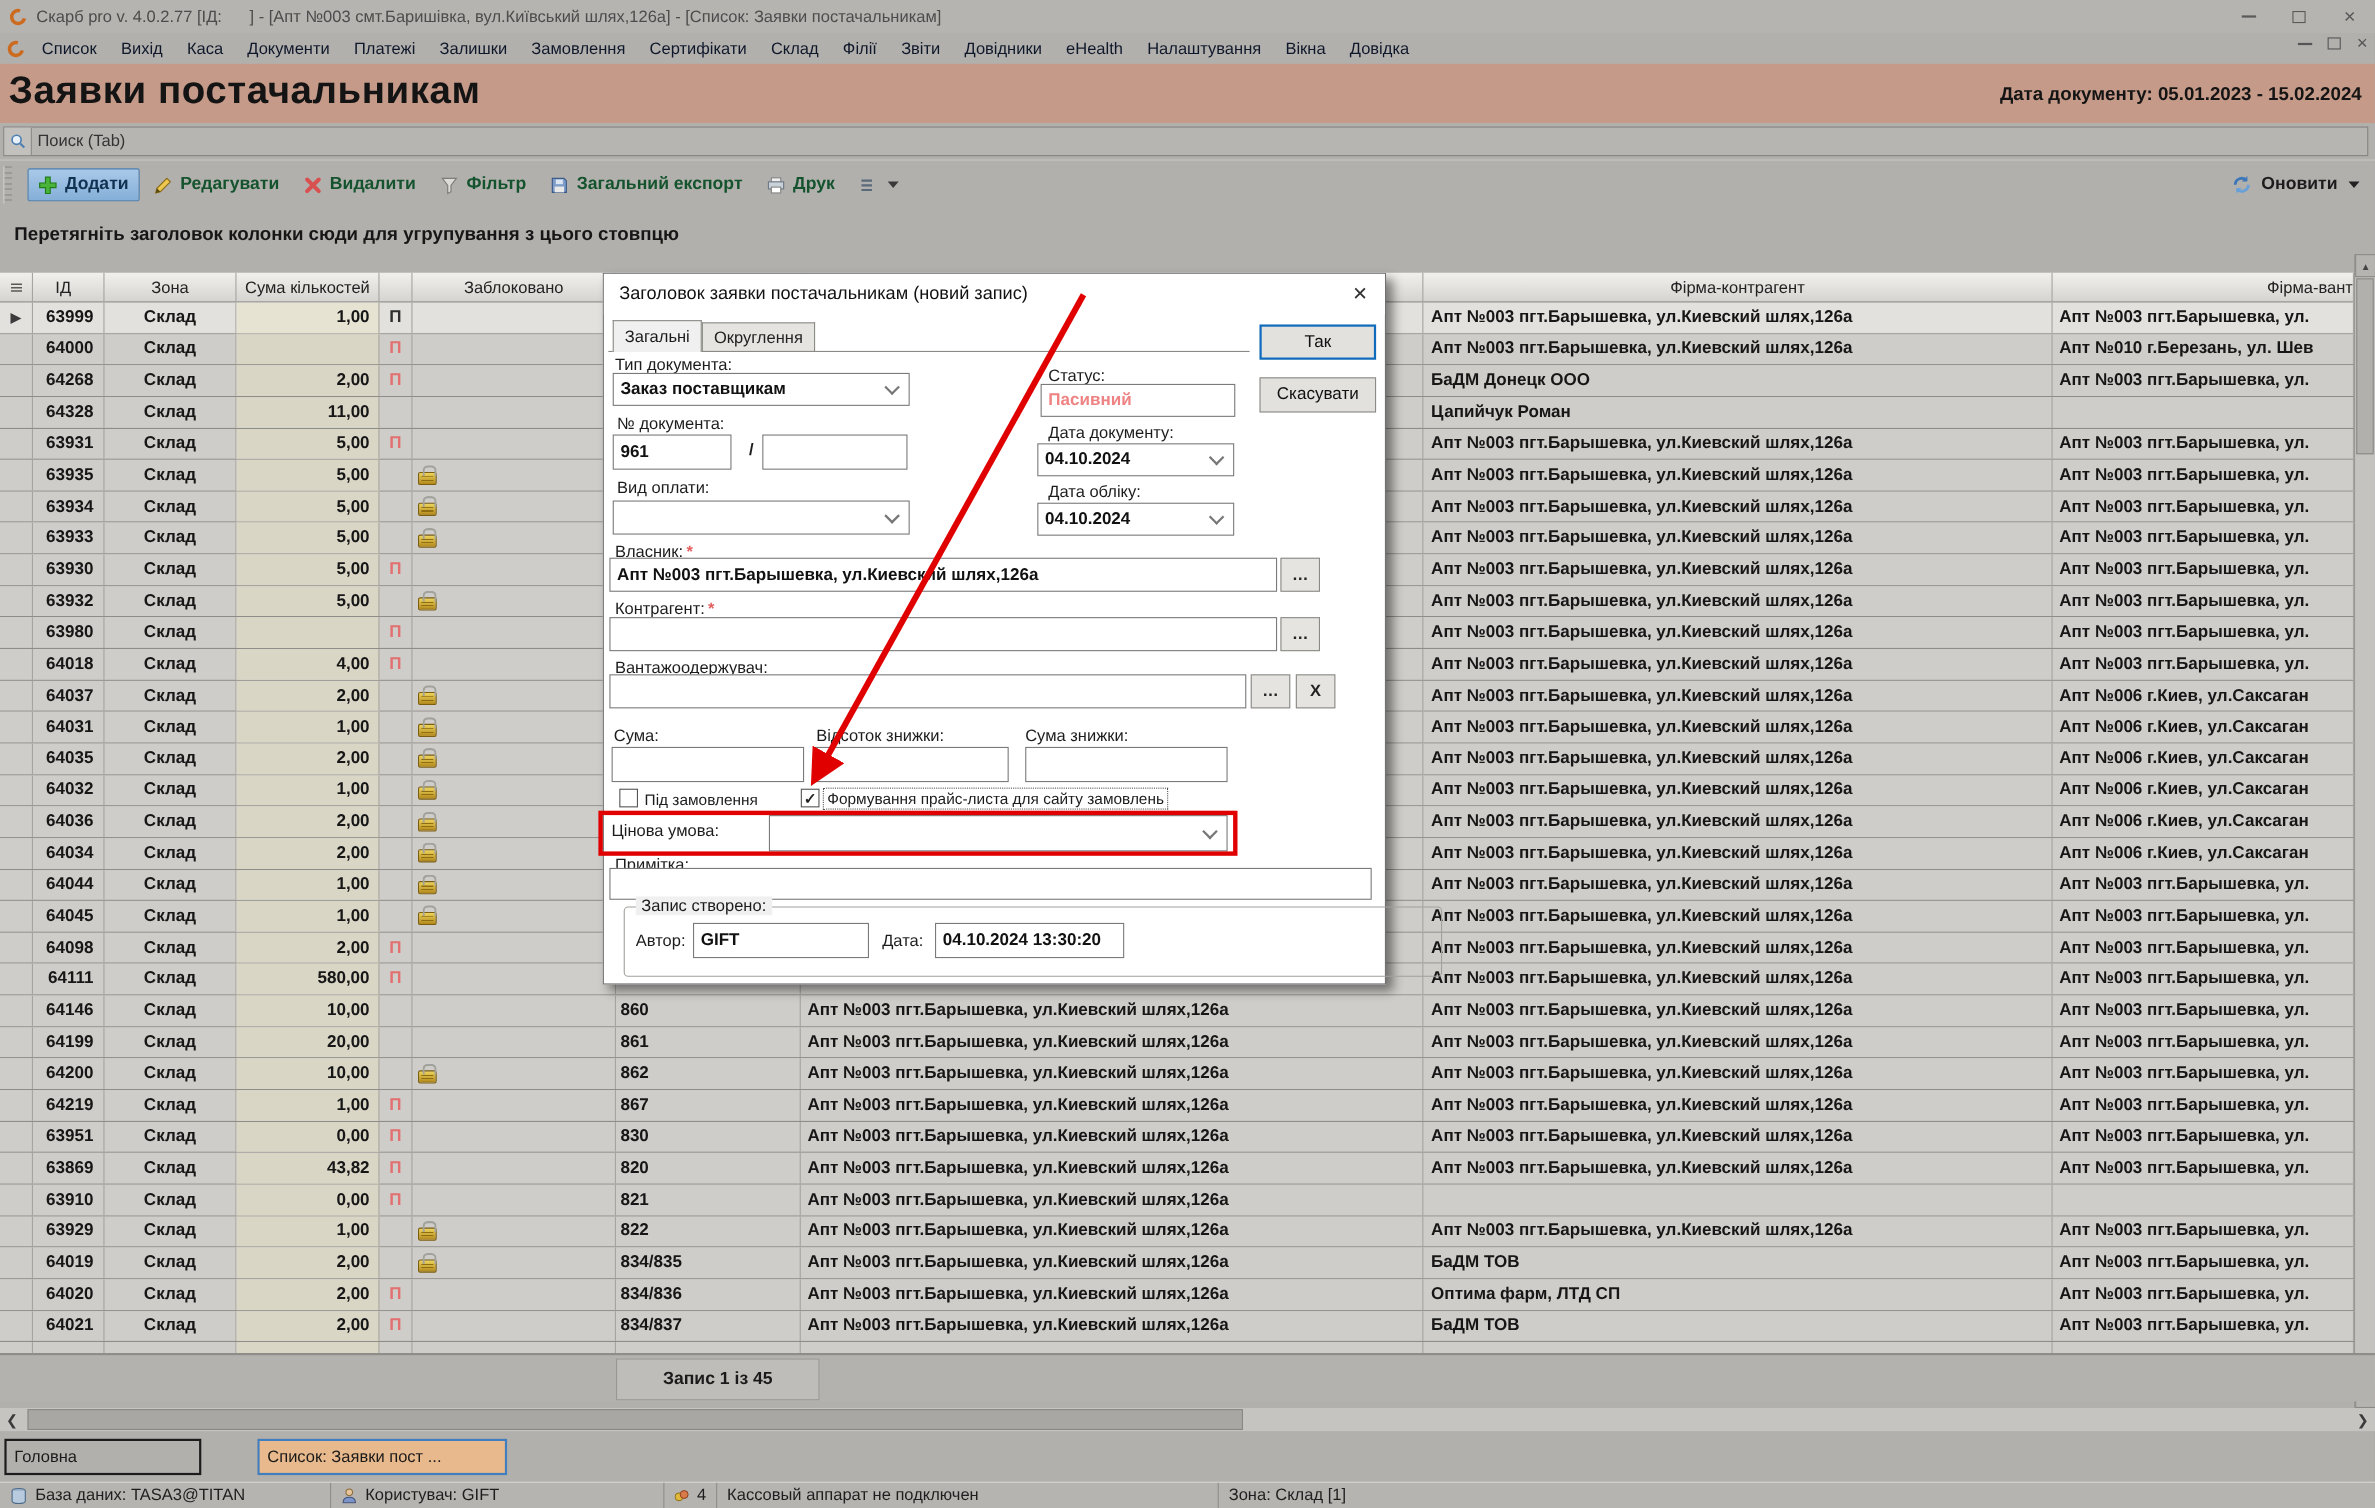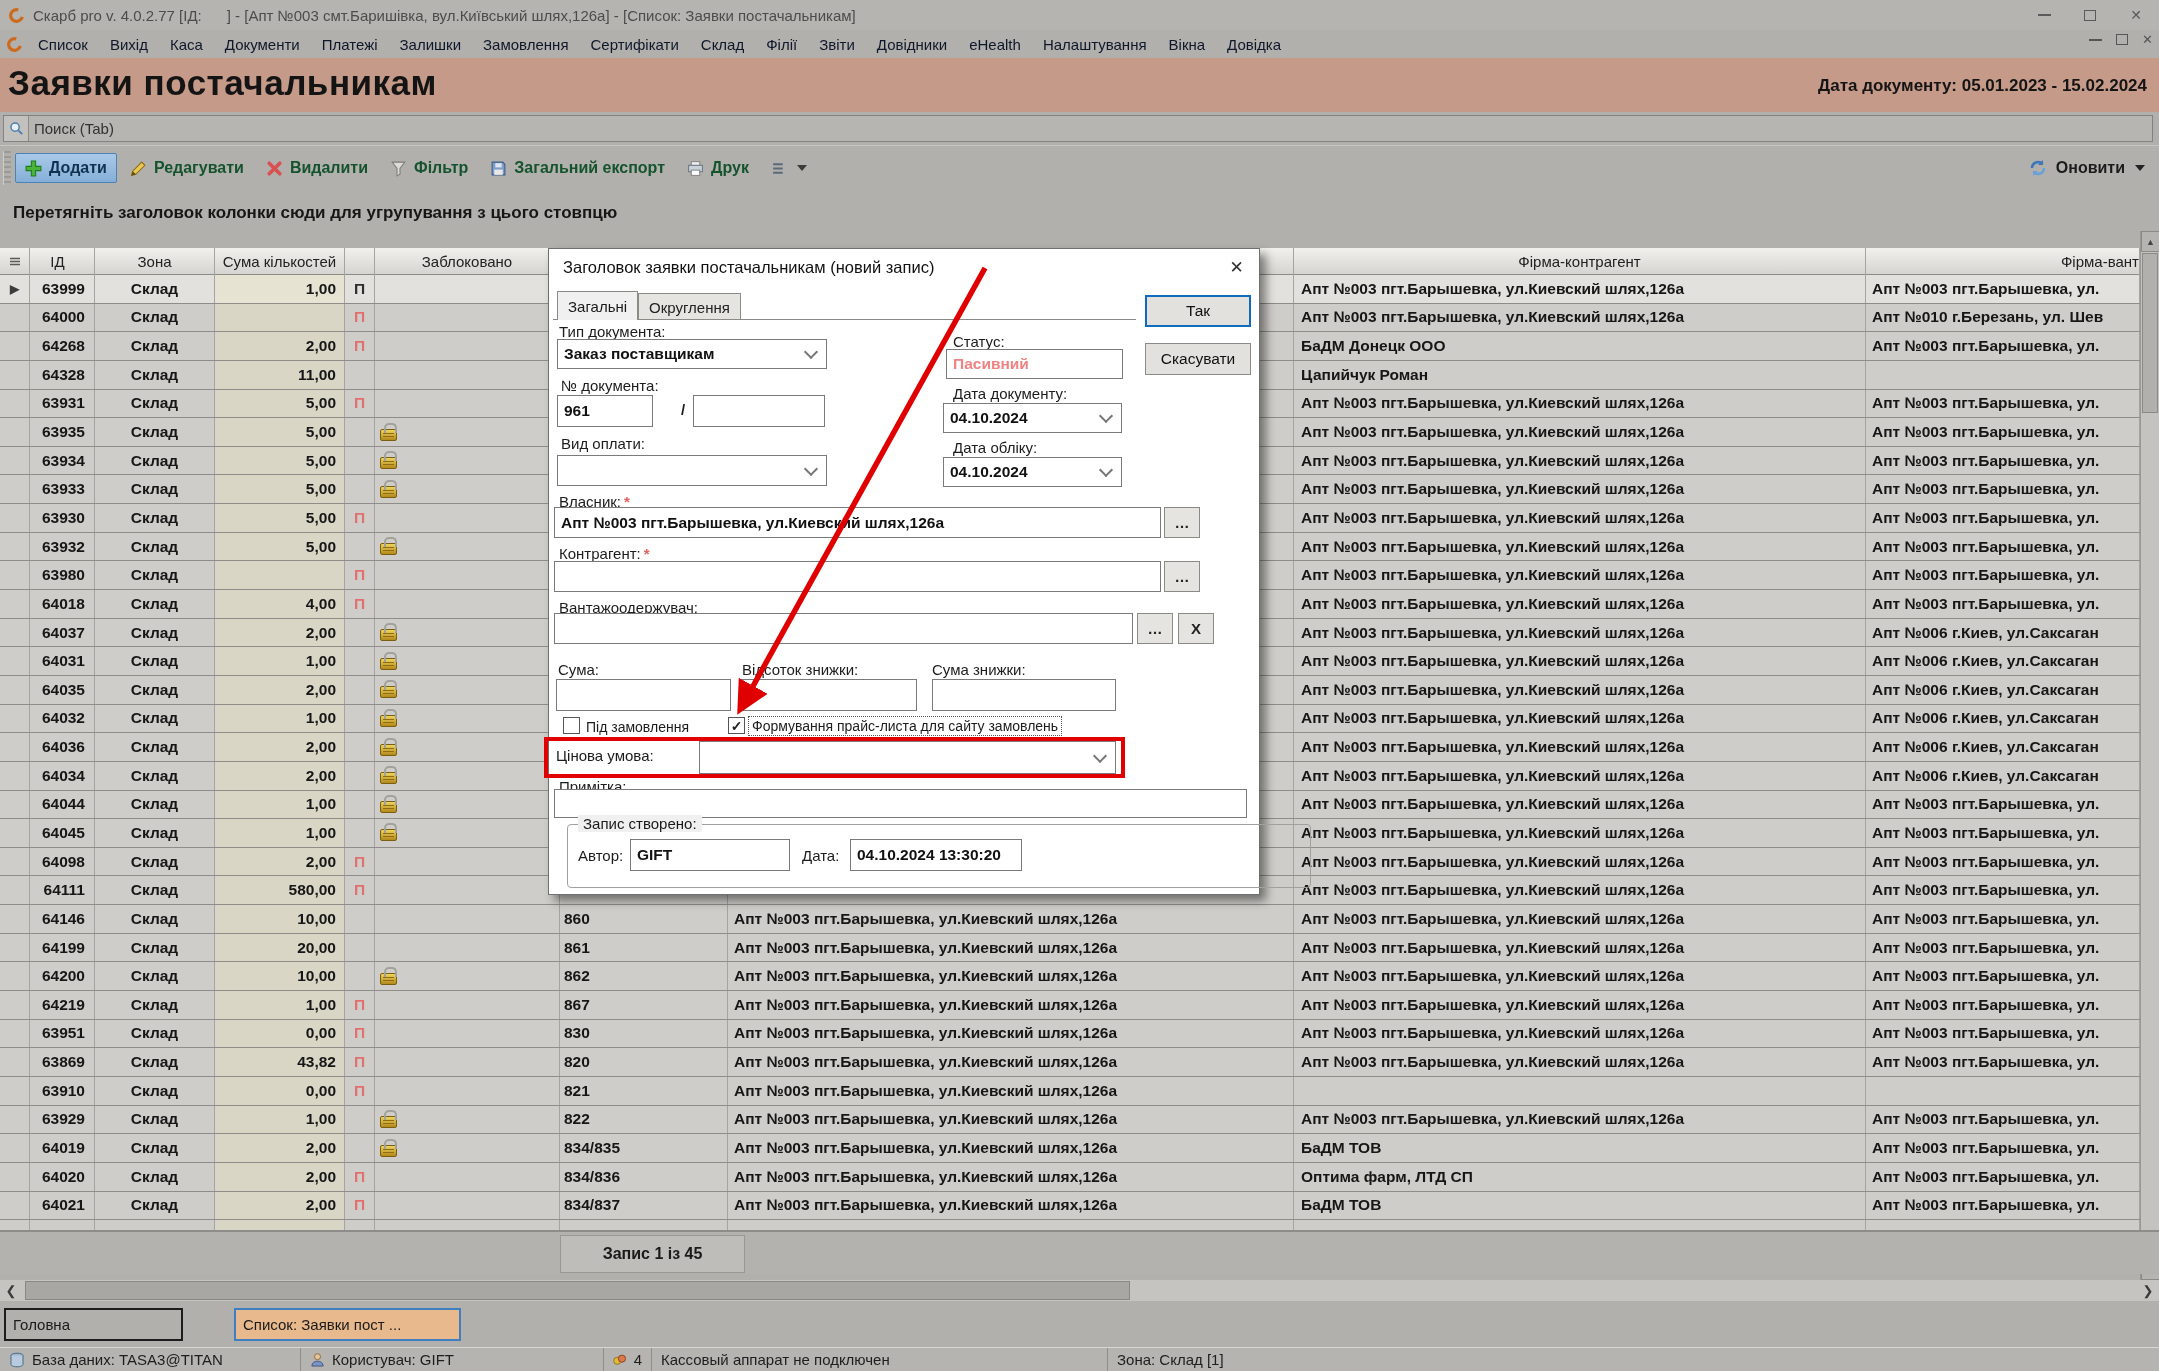--- a/index.html
+++ b/index.html
@@ -29,21 +29,21 @@
   
   .searchrow{position:absolute;left:0;top:112px;right:0;height:33px;background:#b2b0ad}
   .searchbox{position:absolute;left:3px;top:3px;width:2150px;height:27px;background:#b7b5b2;border:1px solid #828280;display:flex;align-items:center}
   .searchbtn{width:25px;height:25px;background:#c3c1be;border-right:1px solid #8a8a86;display:flex;align-items:center;justify-content:center}
   .search-ph{font-size:15px;color:#333;padding-left:5px}
 
   
   .toolbar{position:absolute;left:0;top:145px;right:0;height:45px;background:#b2b0ad;display:flex;align-items:center;gap:4px;border-top:1px solid #c8c6c3}
   .grip{width:8px;height:34px;margin-left:3px;background:repeating-linear-gradient(#9a9a96 0 2px,transparent 2px 5px);border-left:1px solid #cfcdca}
   .tbtn{display:flex;align-items:center;gap:7px;font-size:16px;font-weight:bold;color:#14532d;padding:5px 9px;cursor:default}
-  .tbtn-add{background:linear-gradient(#a9c9e8,#85afd8);border:1px solid #4d82b4;border-radius:2px;color:#10314f;margin-left:0}
+  .tbtn-add{background:linear-gradient(#a9c9e8,#85afd8);border:1px solid #4d82b4;border-radius:2px;color:#10314f;margin-left:10px}
   .tb-right{position:absolute;right:14px;display:flex;align-items:center;gap:8px;font-size:16px;font-weight:bold;color:#1c1c1c}
   .caret{width:0;height:0;border-left:5px solid transparent;border-right:5px solid transparent;border-top:6px solid #3a3a3a;margin-left:2px}
 
   
   .grouphint{position:absolute;left:0;top:190px;right:0;height:58px;background:#b2b0ad}
   .grouphint span{position:absolute;left:13px;top:13px;font-size:17px;font-weight:bold;color:#161616}
 
   
   .grid{position:absolute;left:0;top:248px;width:2140px;bottom:141px;background:#cfcdc9}
   .ghead{position:absolute;left:0;top:0;height:27px;width:2140px;display:flex;background:linear-gradient(#f1f0ed,#d6d4d0);border-bottom:1px solid #8e8c88}
@@ -807,21 +807,21 @@
     <div class="dinput combo" style="left:8px;top:90px;width:270px;height:30px">
         <span>Заказ поставщикам</span>
       </div>
 
     <div class="dlg-lbl" style="left:404px;top:84px">Статус:</div>
     <div class="dinput" style="left:397px;top:100px;width:177px;height:30px">
         <span class="status-val">Пасивний</span>
       </div>
 
     <div class="dlg-lbl" style="left:12px;top:128px">№ документа:</div>
-    <div class="dinput" style="left:8px;top:146px;width:96px;height:32px">
+    <div class="dinput" style="left:8px;top:146px;width:108px;height:32px">
         <span>961</span>
       </div>
     <div class="dlg-lbl" style="left:132px;top:152px;font-weight:bold">/</div>
     <div class="dinput" style="left:144px;top:146px;width:132px;height:32px"></div>
 
     <div class="dlg-lbl" style="left:404px;top:136px">Дата документу:</div>
     <div class="dinput combo" style="left:394px;top:154px;width:179px;height:30px">
         <span>04.10.2024</span>
       </div>
 

